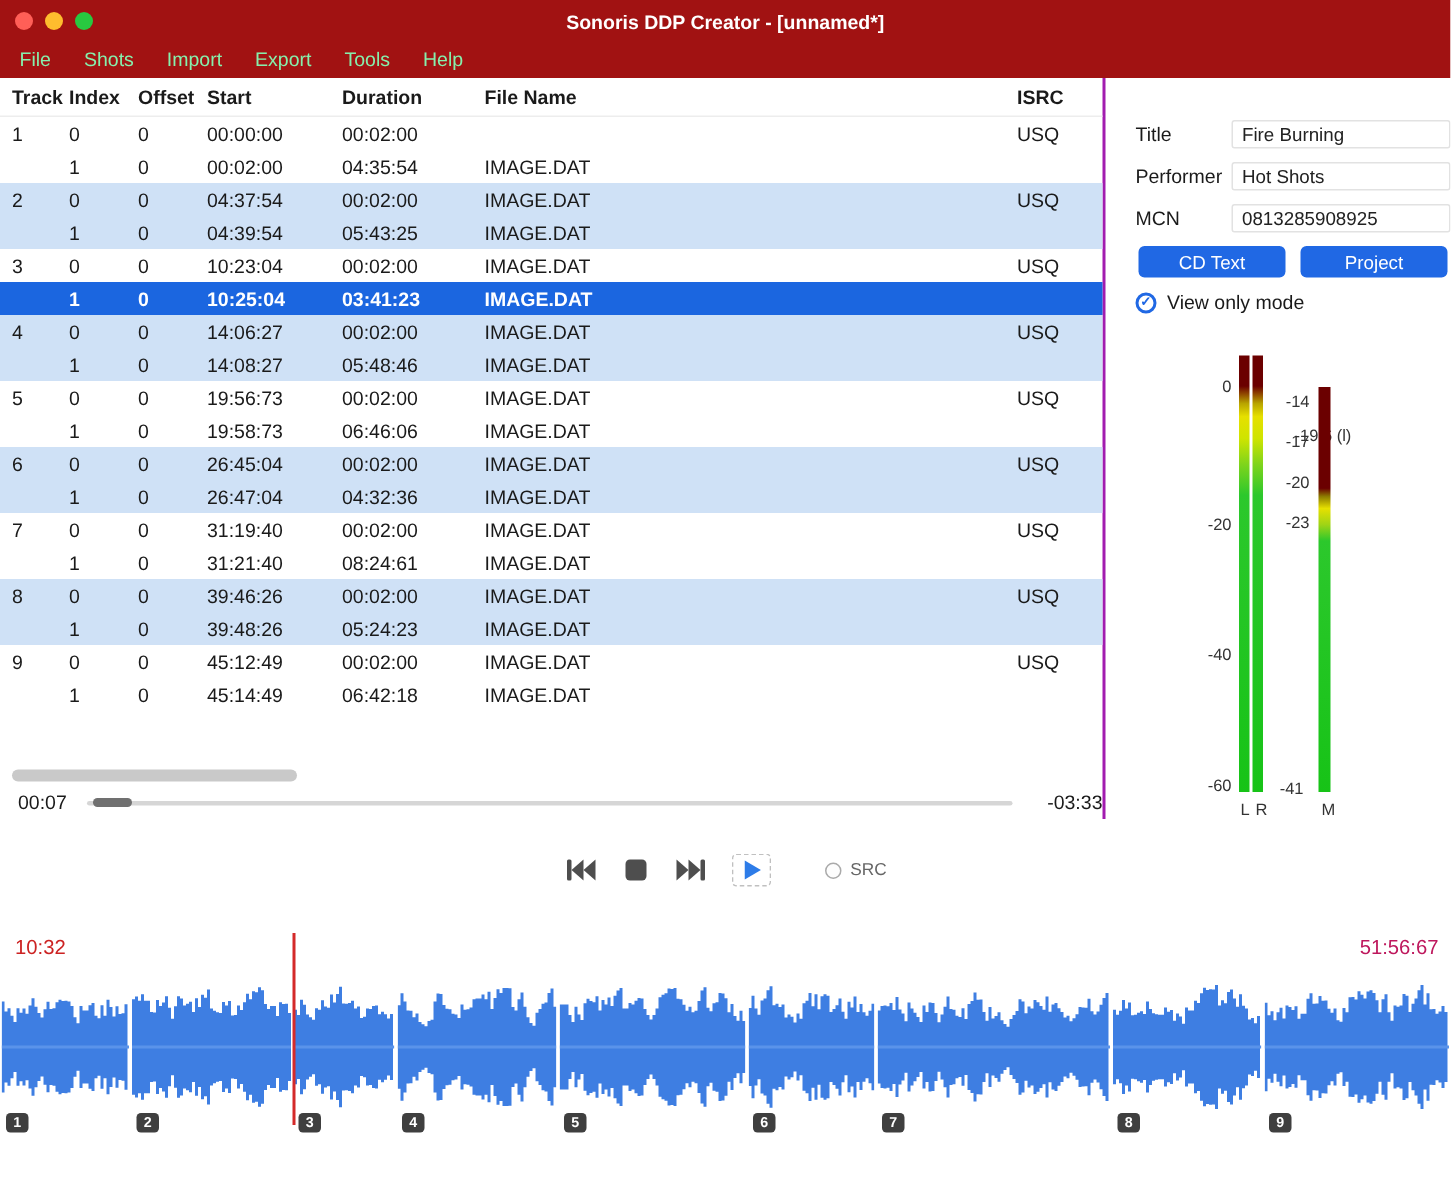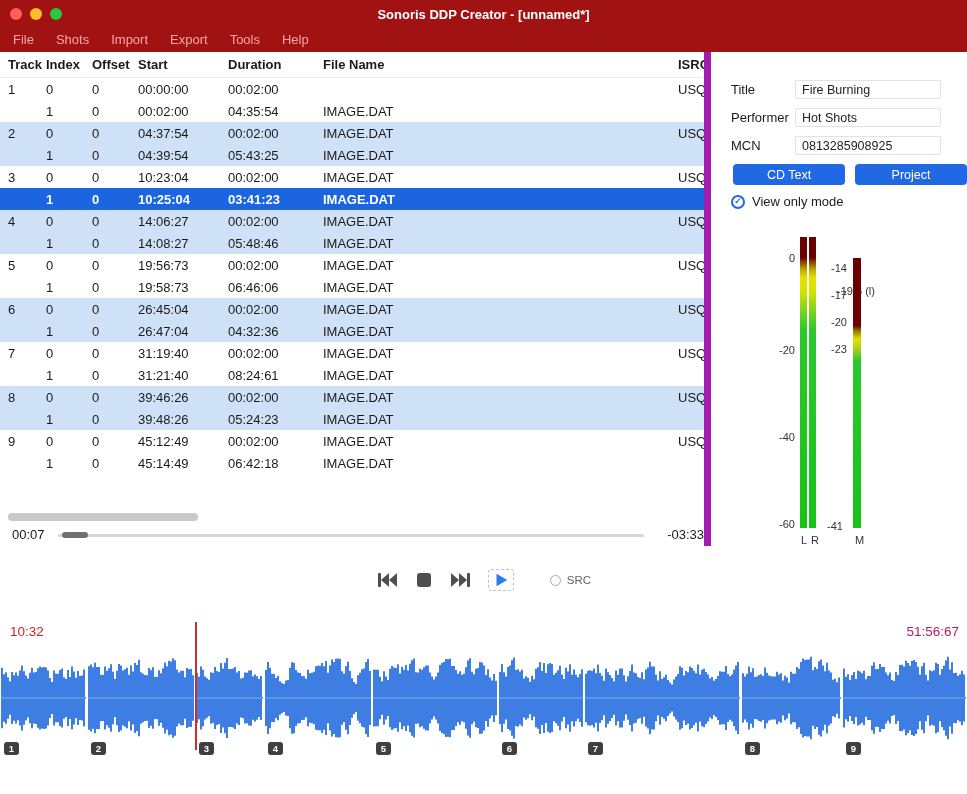--- a/index.html
+++ b/index.html
@@ -7,46 +7,46 @@
   body { font-family:"Liberation Sans", sans-serif; font-size:13px; color:#1a1a1a; background:#fff; cursor:default; }
   .window { position:relative; width:967px; height:794px; background:#fff; }
 
   
   .titlebar { height:28px; background:var(--red-bar); display:flex; align-items:center; justify-content:center; position:relative; }
   .lights { position:absolute; left:10px; top:8px; display:flex; gap:8px; }
   .light { width:12px; height:12px; border-radius:50%; }
   .light.red { background:#ff5f57; } .light.yellow { background:#febc2e; } .light.green { background:#28c840; }
   .win-title { color:#fff; font-weight:bold; font-size:13px; }
   .menubar { height:24px; background:var(--red-bar); display:flex; align-items:center; padding-left:2px; }
-  .menu-item { color:#fca5a5; padding:0 11px; height:24px; line-height:24px;text-align:right; }
+  .menu-item { color:#86efac; padding:0 11px; height:24px; line-height:24px;text-align:right; }
 
   
   .main { display:flex; height:494px; background:#fff; }
-  .table-pane { width:772px; position:relative; border-right:7px solid #a21caf; }
+  .table-pane { width:772px; position:relative; border-right:2px solid #a21caf; }
   .thead, .trow { display:grid; grid-template-columns:38px 46px 46px 90px 95px 355px 1fr; padding-left:8px; align-items:center; }
   .thead { height:26px; font-weight:bold; border-bottom:1px solid #ededed; }
   .trow { height:22px; }
   .trow.blue { background:var(--rowblue); }
   .trow.selected { background:var(--sel); color:#fff; font-weight:bold; }
   .c { overflow:hidden; white-space:nowrap; padding-right:4px; }
 
   .scroll-thumb { position:absolute; left:8px; bottom:25px; width:190px; height:8px; border-radius:4px; background:#c9c9c9; }
   .seek-row { position:absolute; left:0; right:0; bottom:0; height:22px; }
   .seek-elapsed { position:absolute; left:12px; top:3px; }
   .seek-track { position:absolute; left:58px; right:60px; top:10px; height:3px; background:#d6d6d6; border-radius:2px; }
   .seek-thumb { position:absolute; left:62px; top:8px; width:26px; height:6px; background:#707070; border-radius:3px; }
   .seek-remaining { position:absolute; right:0; top:3px; }
 
   
   .side-pane { flex:1; position:relative; padding:28px 0 0 20px; }
   .field-row { display:flex; align-items:center; margin-bottom:9px; }
   .field-label { width:64px; }
   .field-input { width:146px; height:19px; border:1px solid #e2e2e2; border-radius:2px; padding:1px 6px; font-size:12.5px; font-family:"Liberation Sans",sans-serif; background:#fff; color:#222; }
   .btn-row { display:flex; gap:10px; margin:4px 0 9px 2px; }
-  .blue-btn { width:112px; height:21px; background:var(--accent); color:#fff; border:none; border-radius:4px; font-size:12.5px; font-family:"Liberation Sans",sans-serif; }
+  .blue-btn { width:98px; height:21px; background:var(--accent); color:#fff; border:none; border-radius:4px; font-size:12.5px; font-family:"Liberation Sans",sans-serif; }
   .viewonly { display:flex; align-items:center; gap:7px; }
   .viewonly-icon { width:14px; height:14px; border:2px solid var(--accent); border-radius:50%; display:grid; place-items:center; font-size:9px; font-weight:bold; color:var(--accent); line-height:1; }
 
   .meters { position:absolute; left:0; top:183px; width:100%; height:315px; font-size:11px; color:#333; }
   .peak-label { position:absolute; left:126px; top:2px;margin-top:48px; }
   .mlabel { position:absolute; text-align:right; }
   .bar { position:absolute; }
   .bar-lr { width:7px; height:291px; top:2px;
     background:linear-gradient(to bottom,#6b0000 0%,#6b0000 7%,#8a3c00 8.5%,#b8a400 11%,#e6e000 14%,#cfe400 19%,#7ed41c 25%,#2cc82c 32%,#17c317 100%); }
   .bar-l { left:89px; } .bar-r { left:98px; }

